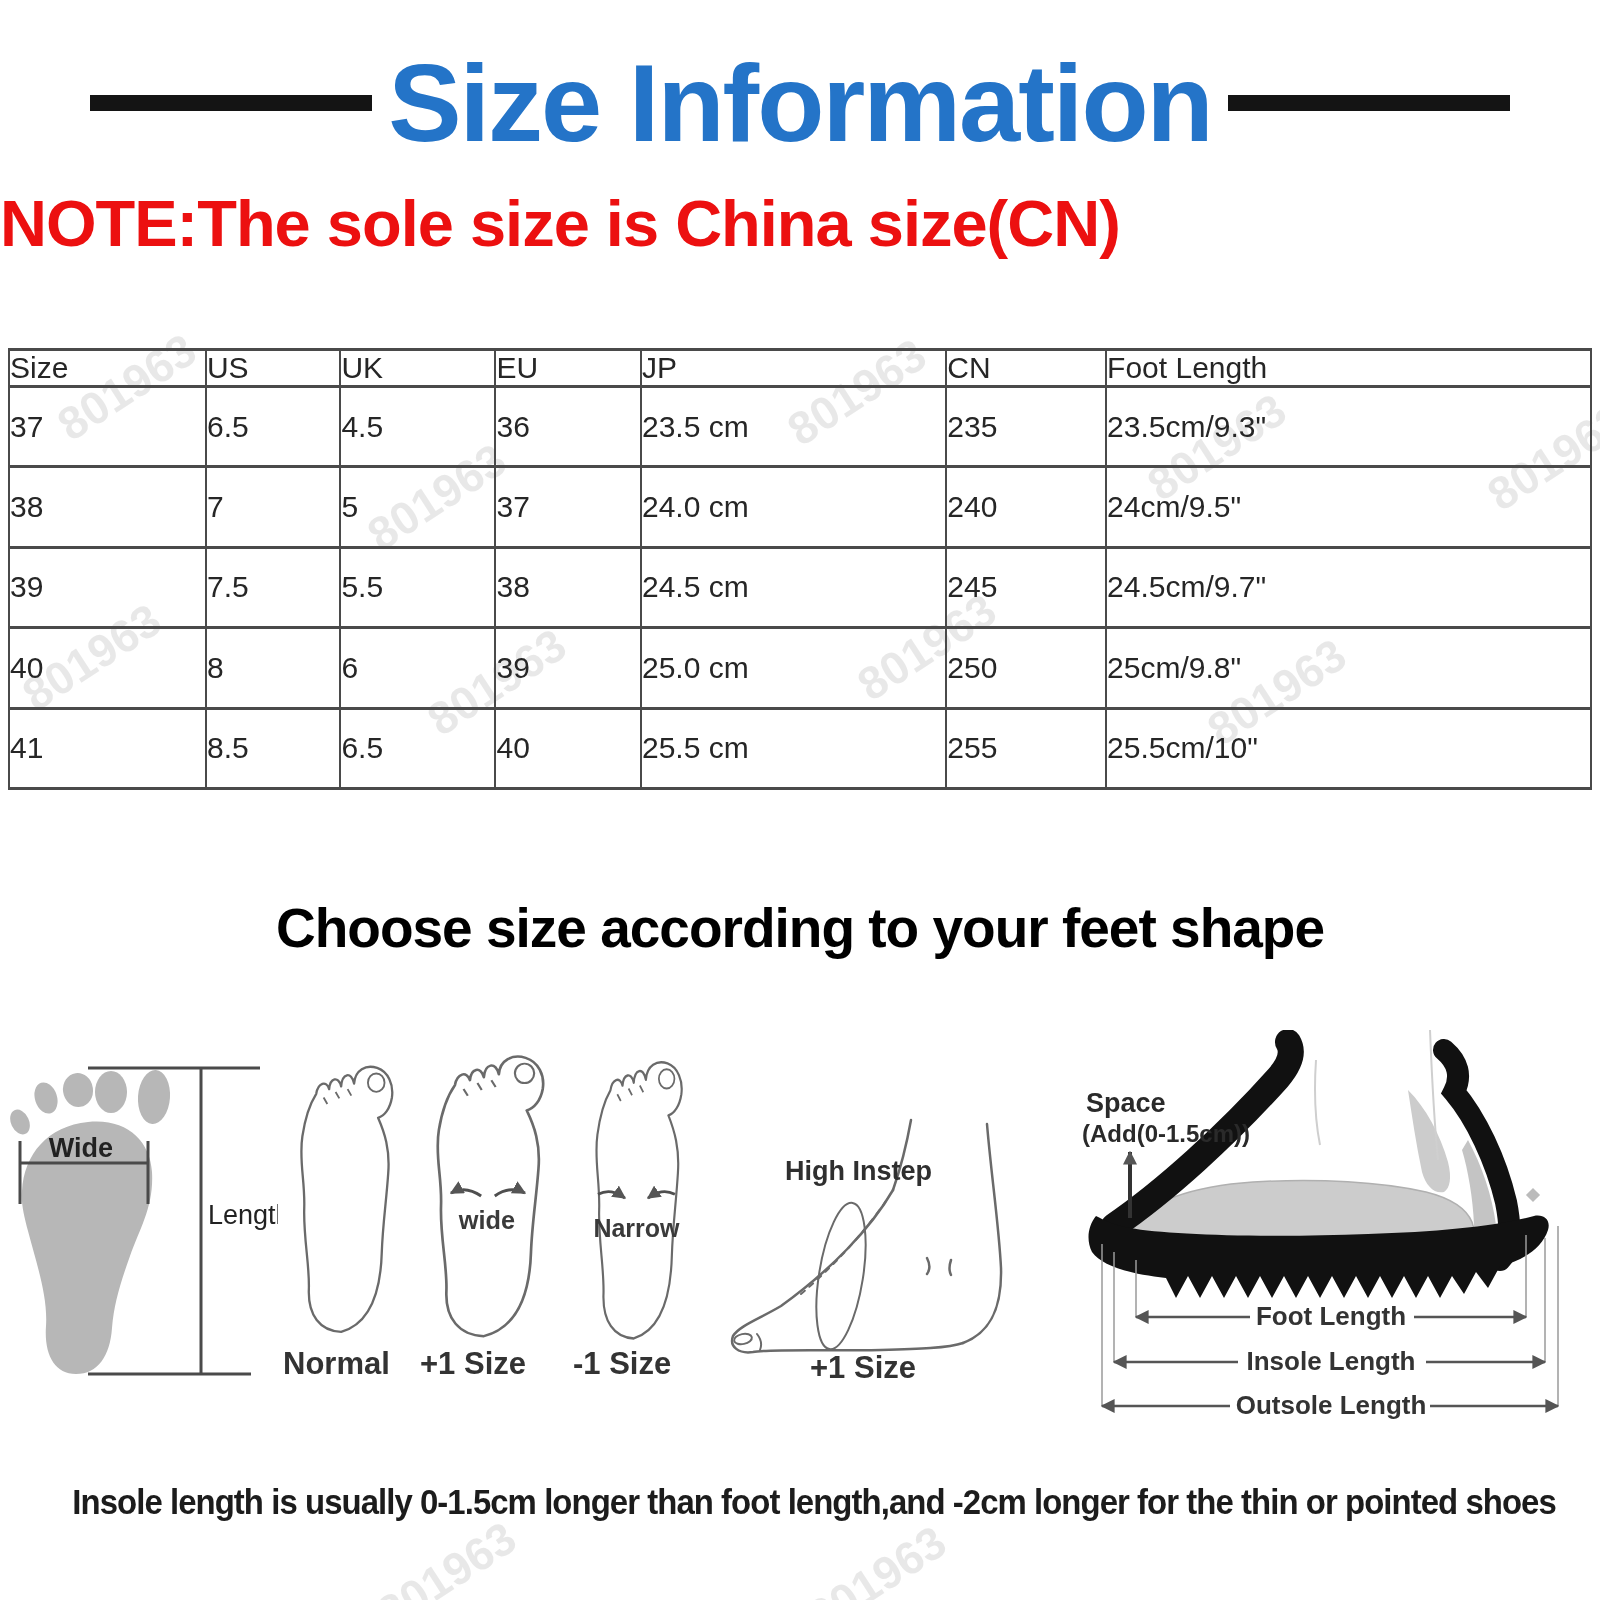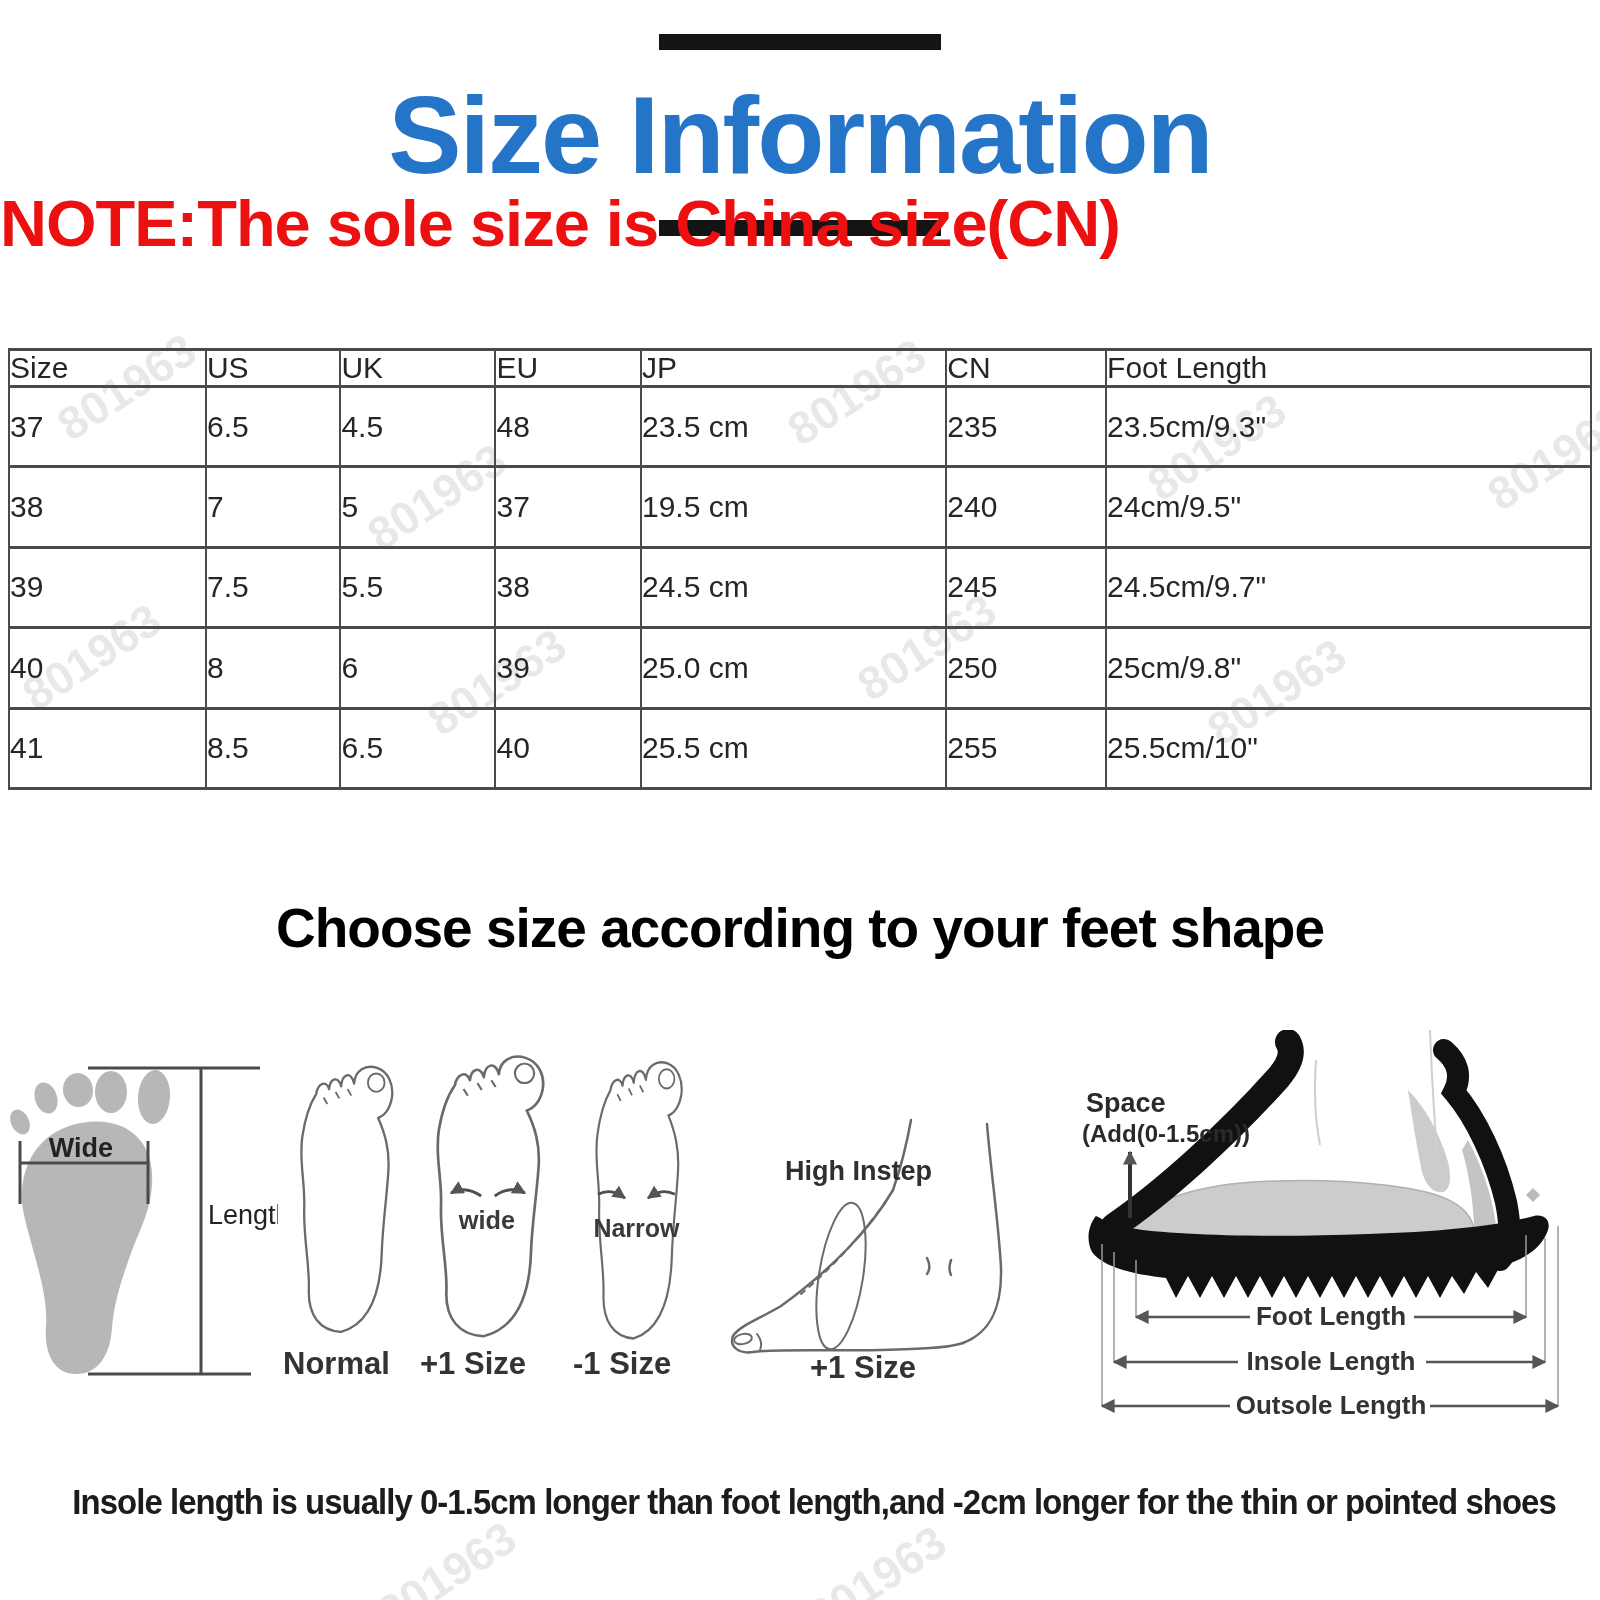--- a/index.html
+++ b/index.html
@@ -3,21 +3,21 @@
 <meta charset="utf-8">
 <style>
   html,body { margin:0; padding:0; background:#ffffff; }
   .page {
     position:relative; width:1600px; height:1600px; background:#fff;
     font-family:"Liberation Sans", sans-serif; color:#222; overflow:hidden;
   }
   
   .title-row {
     position:absolute; top:34px; left:0; width:100%;
-    display:flex; align-items:center; justify-content:center; gap:16px;flex-direction:column;
+    display:flex; align-items:center; justify-content:center; gap:16px;
   }
   .title-rule { width:282px; height:16px; background:#141414; flex:0 0 auto; }
   .page-title {
     font-size:110px; font-weight:bold; letter-spacing:-2px; line-height:1.25;
     color:#2474c8; white-space:nowrap;
   }
   
   .note-banner {
     position:absolute; top:186px; left:0; width:100%; text-align:left;
     font-size:65px; font-weight:bold; letter-spacing:-1px; color:#ec1010;
@@ -134,31 +134,31 @@
           <th>JP</th>
           <th>CN</th>
           <th>Foot Length</th>
         </tr>
       </thead>
       <tbody>
         <tr>
           <td>37</td>
           <td>6.5</td>
           <td>4.5</td>
-          <td>48</td>
+          <td>36</td>
           <td>23.5 cm</td>
           <td>235</td>
           <td>23.5cm/9.3"</td>
         </tr>
         <tr>
           <td>38</td>
           <td>7</td>
           <td>5</td>
           <td>37</td>
-          <td>19.5 cm</td>
+          <td>24.0 cm</td>
           <td>240</td>
           <td>24cm/9.5"</td>
         </tr>
         <tr>
           <td>39</td>
           <td>7.5</td>
           <td>5.5</td>
           <td>38</td>
           <td>24.5 cm</td>
           <td>245</td>

